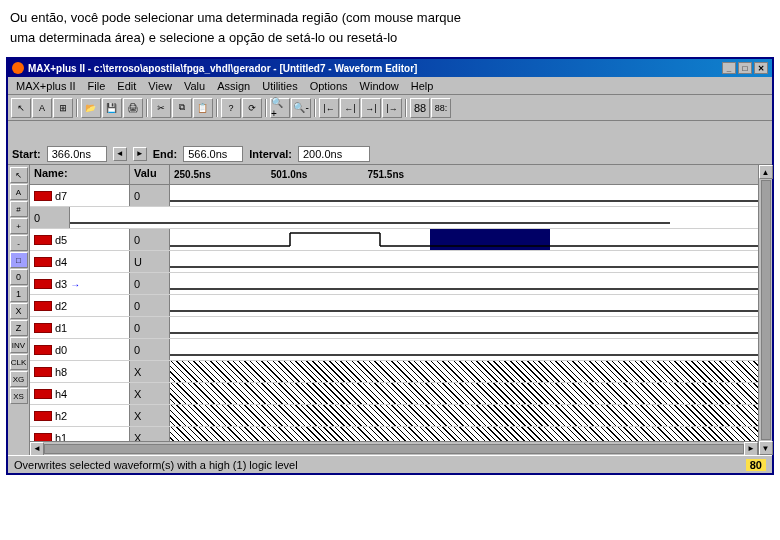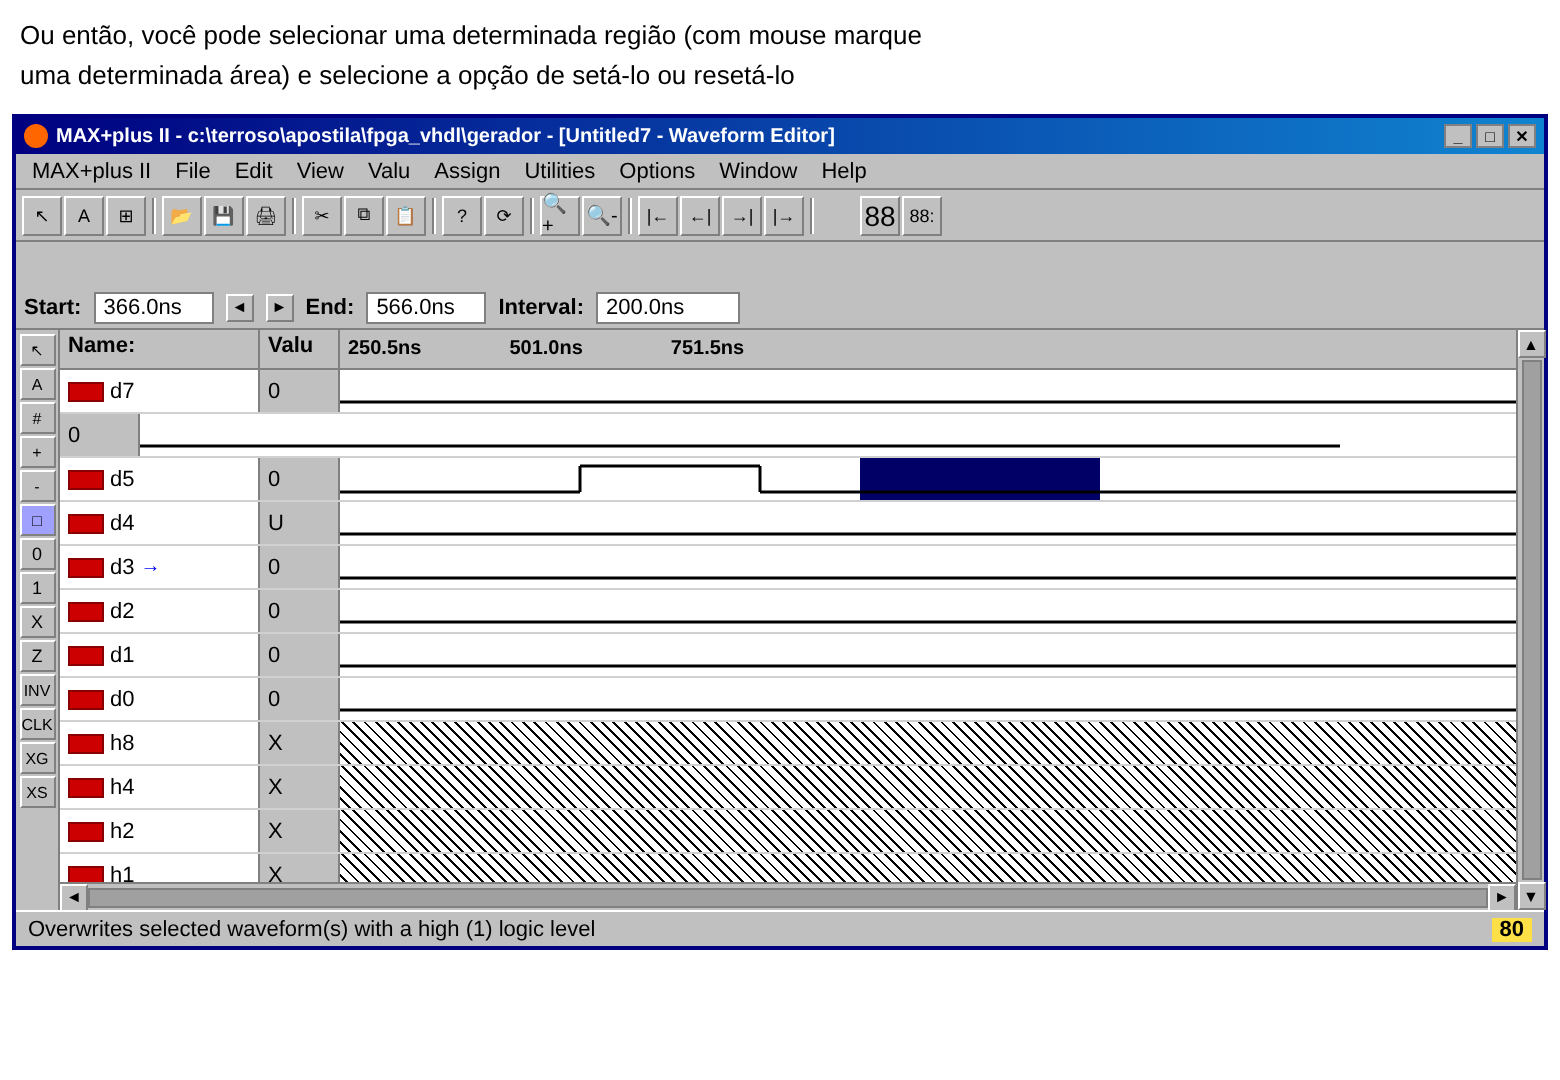--- a/index.html
+++ b/index.html
@@ -205,21 +205,21 @@
     .wf-val-col {
       width: 40px;
       border-right: 1px solid #808080;
       padding: 2px 4px;
     }
     .wf-timeline {
       flex: 1;
       padding: 2px 4px;
       display: flex;
       align-items: center;
-      gap: 44px;
+      gap: 60px;
       font-size: 10px;
       position: relative;
     }
     .time-label {
       font-size: 10px;
     }
 
     
     .wf-rows {
       flex: 1;
@@ -403,21 +403,21 @@
     <div class="tb-btn">⟳</div>
     <div class="tb-separator"></div>
     <div class="tb-btn" style="font-size:10px;">🔍+</div>
     <div class="tb-btn" style="font-size:10px;">🔍-</div>
     <div class="tb-separator"></div>
     <div class="tb-btn" style="font-size:9px;">|←</div>
     <div class="tb-btn" style="font-size:9px;">←|</div>
     <div class="tb-btn" style="font-size:9px;">→|</div>
     <div class="tb-btn" style="font-size:9px;">|→</div>
     <div class="tb-separator"></div>
-    <div class="tb-btn" style="font-size:14px;margin-left:20px;">88</div>
+    <div class="tb-btn" style="font-size:11px;">88</div>
     <div class="tb-btn" style="font-size:9px;">88:</div>
   </div>
 
   <div class="time-bar">
     <label>Start:</label>
     <input class="time-field" value="366.0ns" readonly="" style="">
     <div class="nav-btn">◄</div>
     <div class="nav-btn">►</div>
     <label>End:</label>
     <input class="time-field" value="566.0ns" readonly="" style="">

